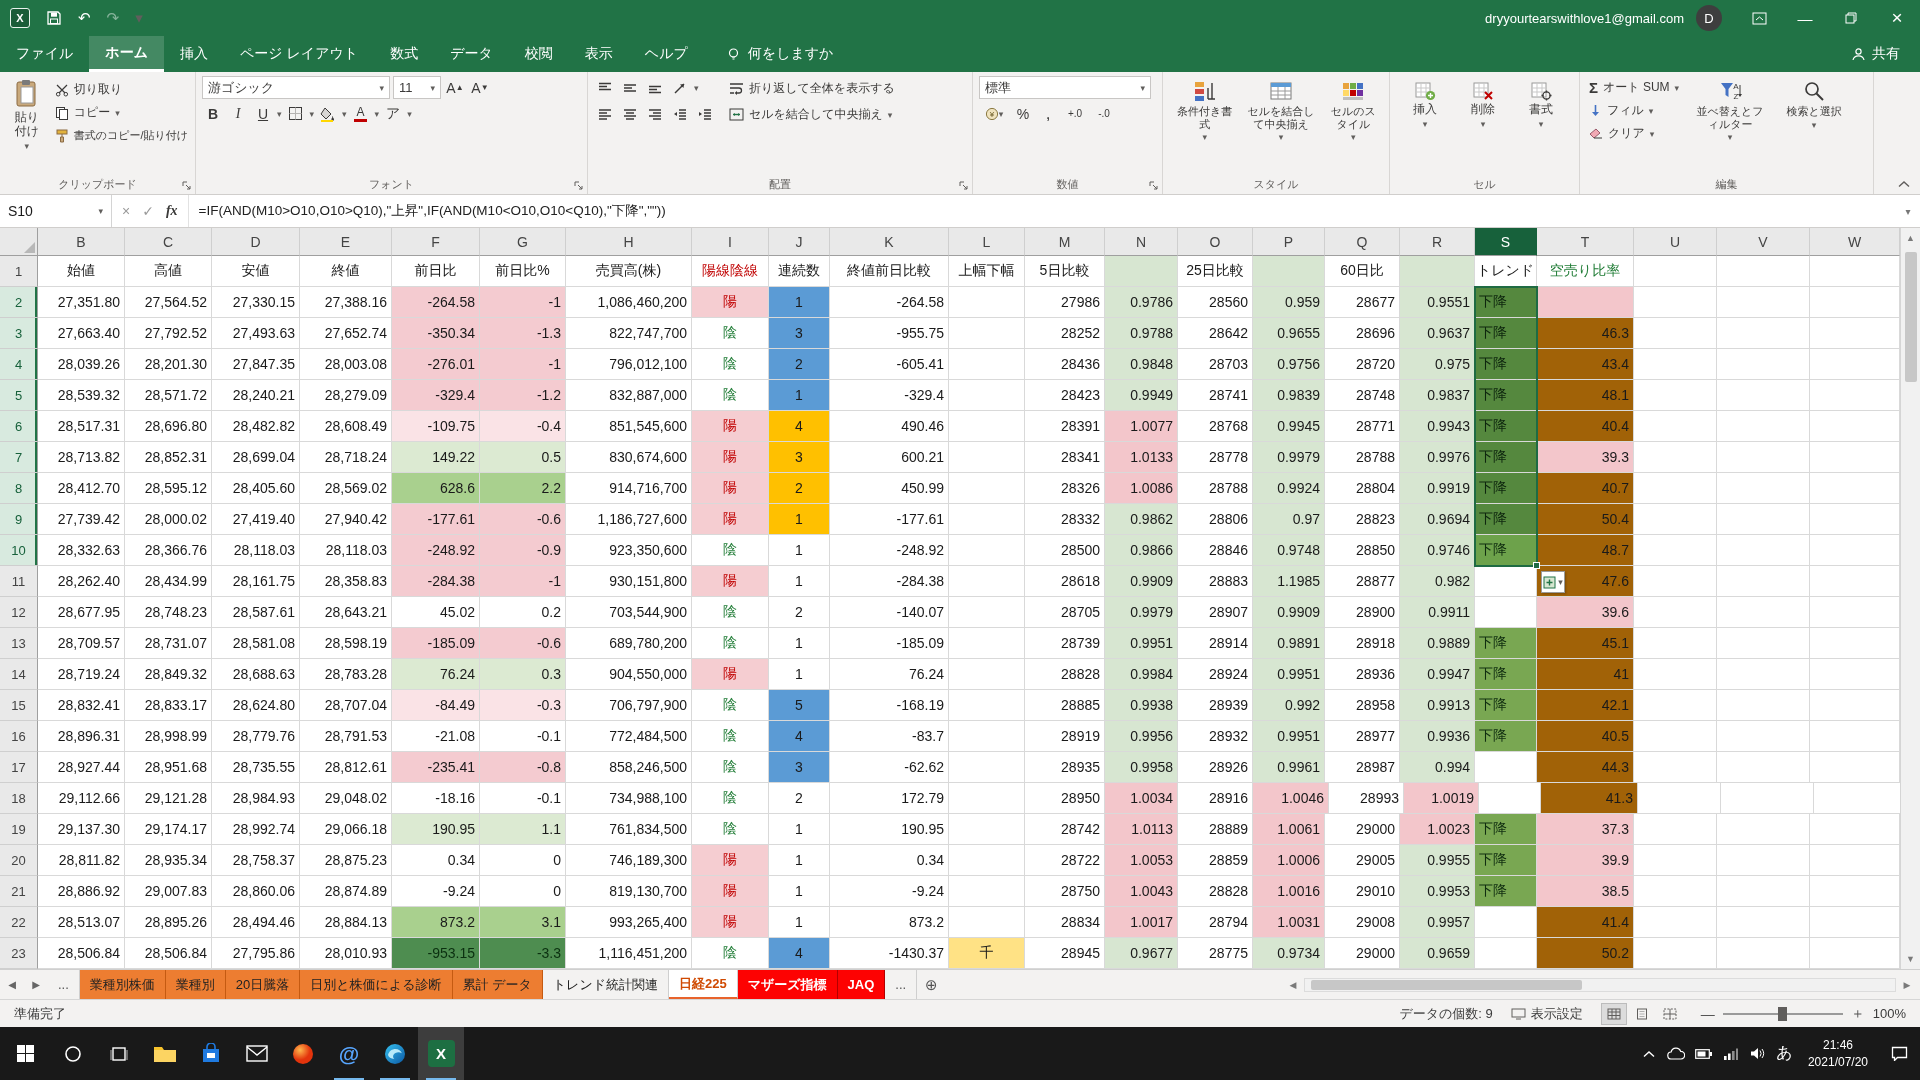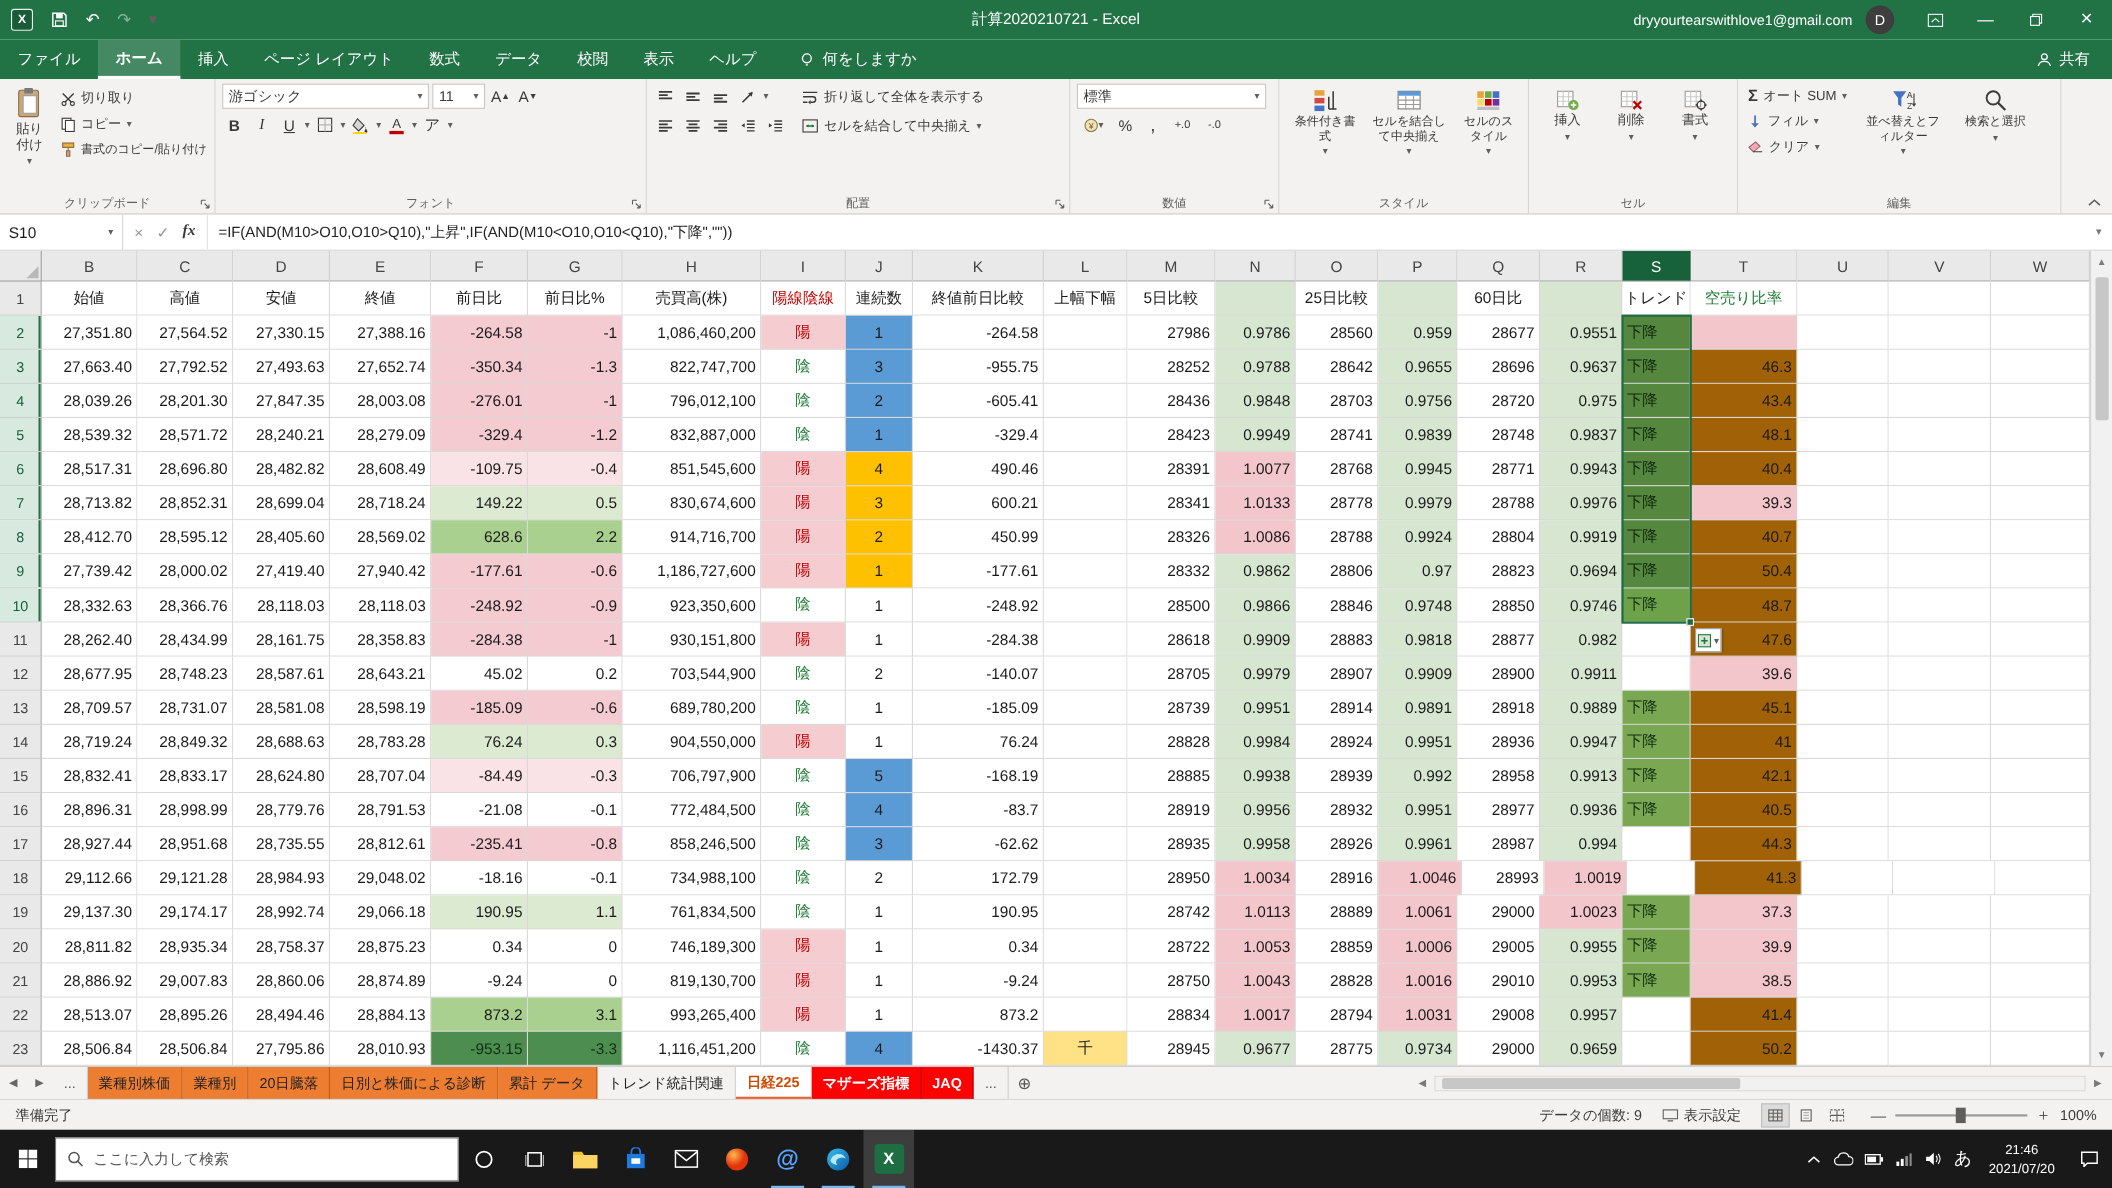--- a/index.html
+++ b/index.html
@@ -139,21 +139,20 @@
       <svg width="16" height="16" viewBox="0 0 16 16">
           <path d="M2 2h10l2 2v10H2z" fill="none" stroke="#fff" stroke-width="1.3"></path>
           <rect x="5" y="2.7" width="6" height="4" fill="#fff"></rect>
           <rect x="4.5" y="9" width="7" height="4.5" fill="none" stroke="#fff"></rect>
         </svg>
     </span>
     <span class="qbtn">↶</span>
     <span class="qbtn dim">↷</span>
     <span class="qbtn dd">▾</span>
   </div>
-  <div class="title-center">計算2020210721 - Excel</div>
   <div class="title-right">
     <span class="account">dryyourtearswithlove1@gmail.com</span>
     <span class="avatar">D</span>
     <span class="winbtn">
       <svg width="15" height="13" viewBox="0 0 15 13">
           <rect x="1" y="1" width="13" height="11" fill="none" stroke="#fff"></rect>
           <path d="M4 8l3.5-3L11 8" fill="none" stroke="#fff"></path>
         </svg>
     </span>
     <span class="winbtn">—</span>
@@ -835,21 +834,21 @@
         <div class="g-cell pk" style="width:88px">-284.38</div>
         <div class="g-cell pk" style="width:86px">-1</div>
         <div class="g-cell" style="width:126px">930,151,800</div>
         <div class="g-cell yo" style="width:77px">陽</div>
         <div class="g-cell ctr" style="width:61px">1</div>
         <div class="g-cell" style="width:119px">-284.38</div>
         <div class="g-cell" style="width:76px"></div>
         <div class="g-cell" style="width:80px">28618</div>
         <div class="g-cell ng" style="width:73px">0.9909</div>
         <div class="g-cell" style="width:75px">28883</div>
-        <div class="g-cell ng" style="width:72px">0.9818</div>
+        <div class="g-cell ng" style="width:72px">1.1985</div>
         <div class="g-cell" style="width:75px">28877</div>
         <div class="g-cell ng" style="width:75px">0.982</div>
         <div class="g-cell" style="width:62px"></div>
         <div class="g-cell tg" style="width:97px">47.6</div>
         <div class="g-cell" style="width:83px"></div>
         <div class="g-cell" style="width:93px"></div>
         <div class="g-cell" style="width:90px"></div>
       </div>
       <div class="g-row">
         <div class="g-rowhead">12</div>
@@ -1240,27 +1239,20 @@
 </div>
 
 <div class="taskbar">
   <div class="tb-start">
     <svg width="17" height="17" viewBox="0 0 17 17">
         <rect x="0" y="0" width="8" height="8" fill="#fff"></rect>
         <rect x="9" y="0" width="8" height="8" fill="#fff"></rect>
         <rect x="0" y="9" width="8" height="8" fill="#fff"></rect>
         <rect x="9" y="9" width="8" height="8" fill="#fff"></rect>
       </svg>
-  </div>
-  <div class="tb-search">
-    <svg width="15" height="15" viewBox="0 0 15 15">
-        <circle cx="6.3" cy="6.3" r="4.6" fill="none" stroke="#555" stroke-width="1.4"></circle>
-        <path d="M9.8 9.8L14 14" stroke="#555" stroke-width="1.4"></path>
-      </svg>
-    <span>ここに入力して検索</span>
   </div>
   <div class="tb-btn">
     <svg width="20" height="20" viewBox="0 0 20 20">
         <circle cx="10" cy="10" r="7" fill="none" stroke="#fff" stroke-width="1.6"></circle>
       </svg>
   </div>
   <div class="tb-btn">
     <svg width="20" height="18" viewBox="0 0 20 18">
         <rect x="4" y="3" width="12" height="12" fill="none" stroke="#fff" stroke-width="1.4"></rect>
         <path d="M2 5v10M18 5v10" stroke="#bbb"></path>

